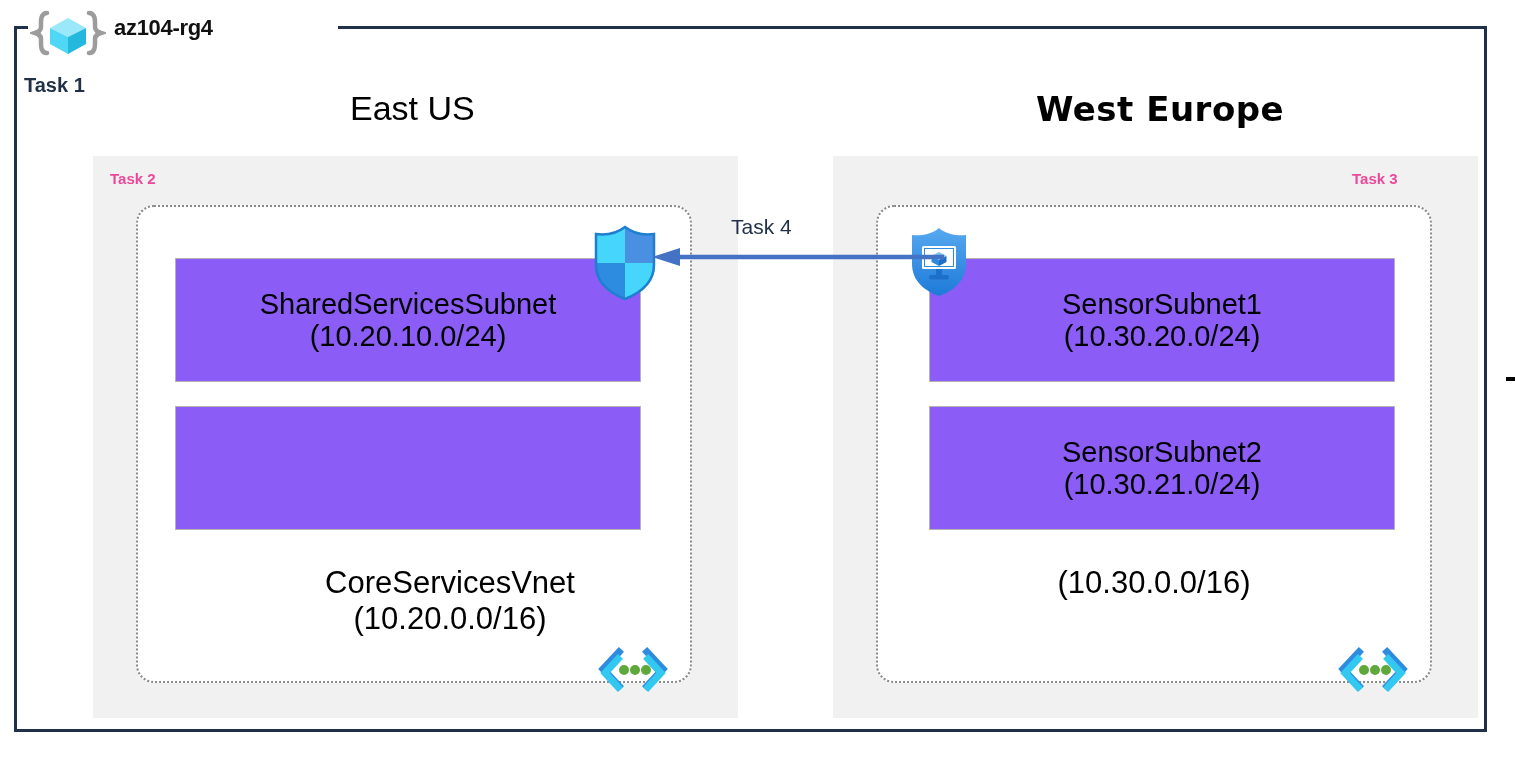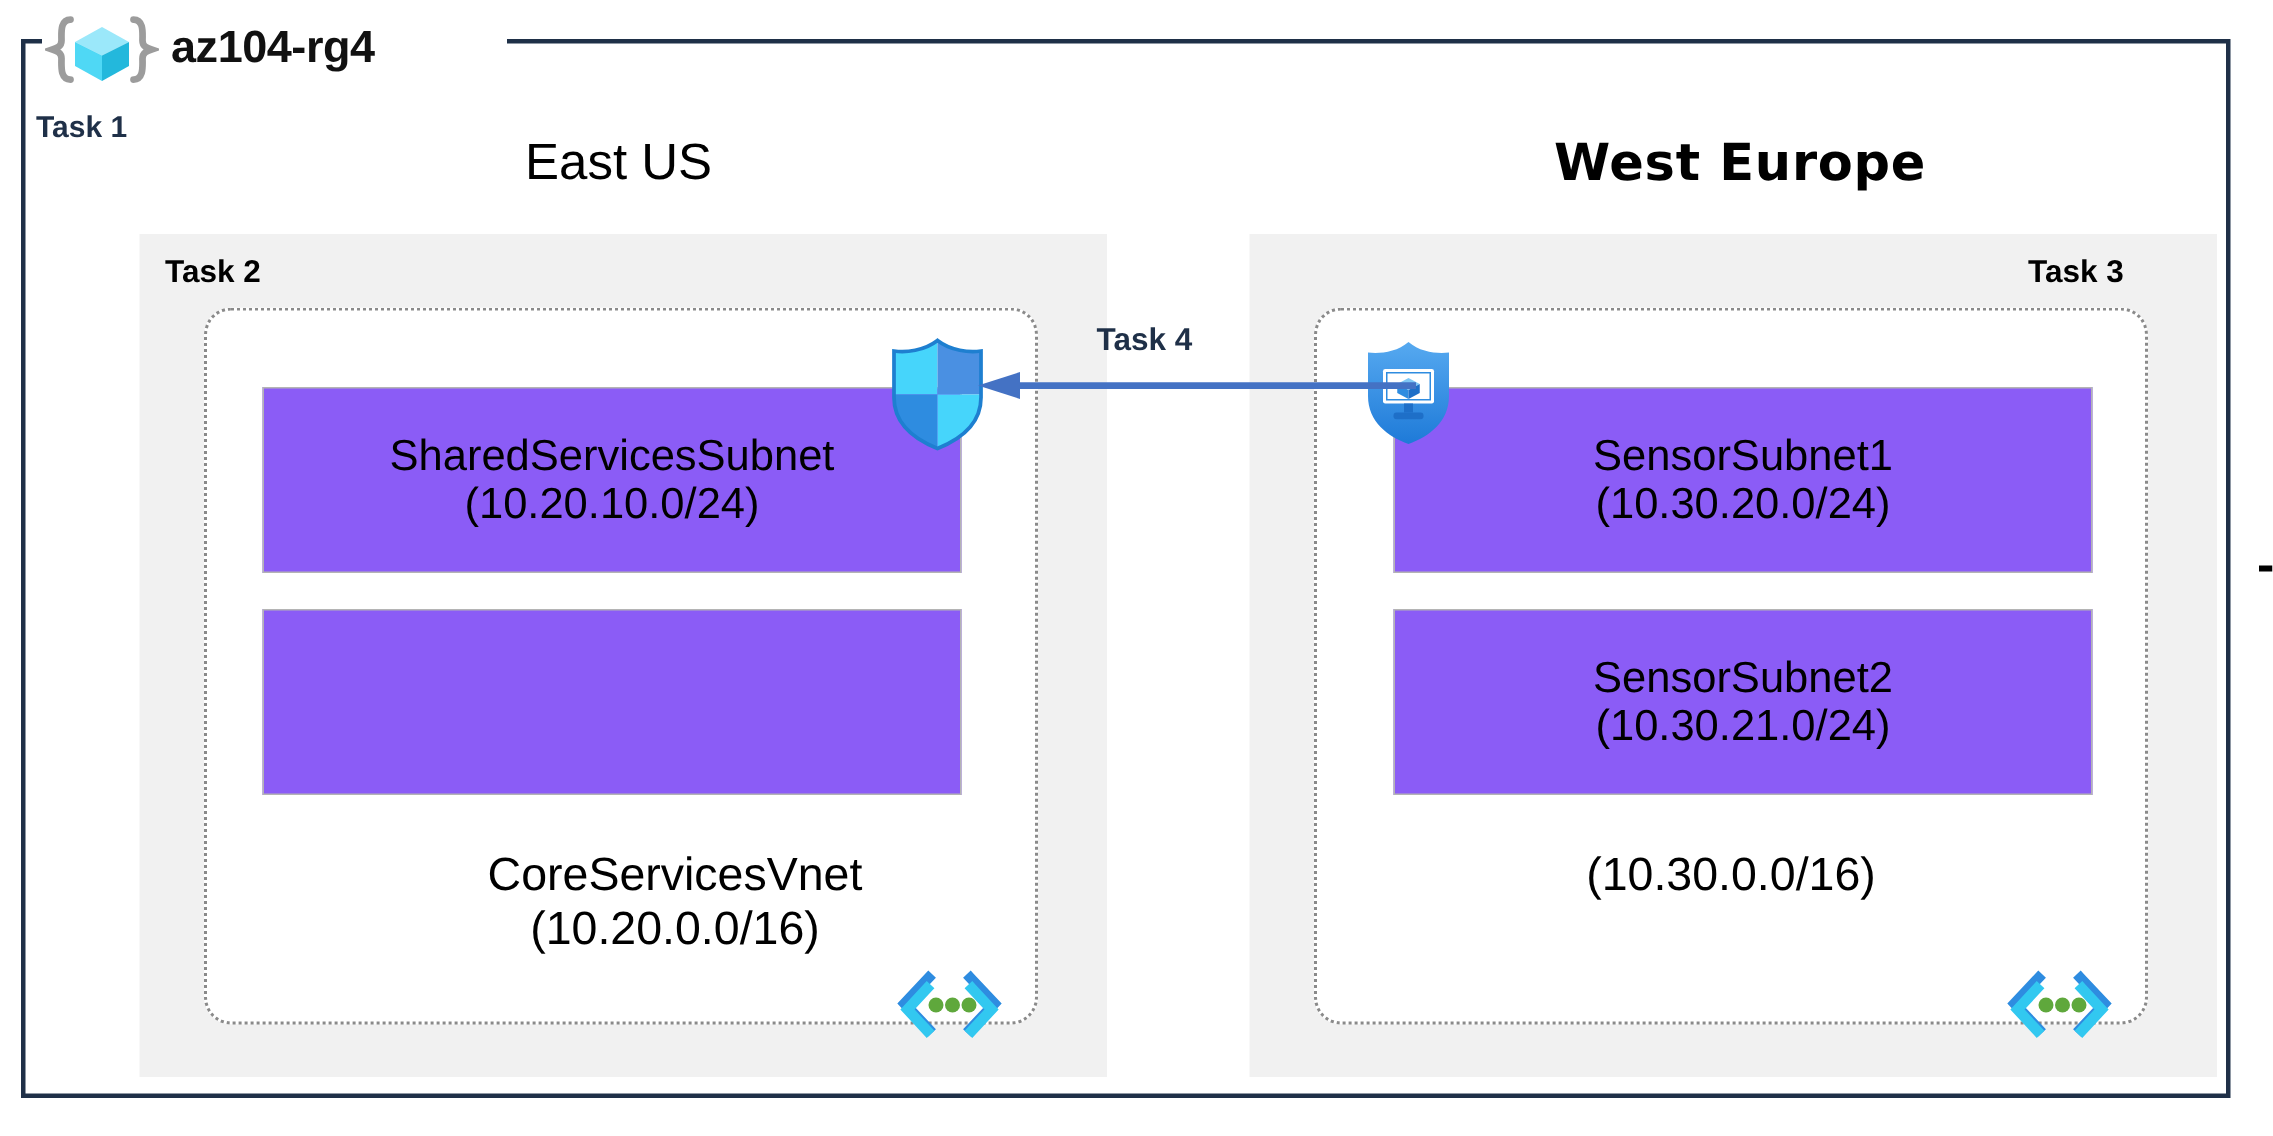--- a/index.html
+++ b/index.html
@@ -17,21 +17,21 @@
   
   #rg-title-mask{
     position:absolute;left:28px;top:10px;width:310px;height:34px;
     background:#ffffff;
   }
   #rg-icon{
     position:absolute;left:30px;top:10px;width:76px;height:48px;
   }
   #rg-title{
     position:absolute;left:114px;top:15px;
-    font-size:30px;font-weight:bold;color:#111111;letter-spacing:-0.3px;
+    font-size:22px;font-weight:bold;color:#111111;letter-spacing:-0.3px;
     white-space:nowrap;
   }
   #task1-label{
     position:absolute;left:24px;top:74px;
     font-size:20px;font-weight:bold;color:#1F3048;white-space:nowrap;
   }
 
   
   .region-heading{
     position:absolute;font-size:34px;color:#000000;white-space:nowrap;
@@ -43,21 +43,21 @@
   }
 
   
   .region-panel{
     position:absolute;background:#F1F1F1;
   }
   #panel-eastus{left:93px;top:156px;width:645px;height:562px;}
   #panel-westeurope{left:833px;top:156px;width:645px;height:562px;}
 
   .task-tag{
-    position:absolute;font-size:21px;font-weight:bold;color:#000000;
+    position:absolute;font-size:15px;font-weight:bold;color:#ec4899;
     white-space:nowrap;
   }
   #task2-label{left:110px;top:170px;}
   #task3-label{left:1352px;top:170px;}
 
   
   .vnet-box{
     position:absolute;background:#ffffff;
     border:2px dotted #8A8A8A;border-radius:18px;box-sizing:border-box;
   }
@@ -91,21 +91,21 @@
   #vnet-glyph-core{left:597px;top:646px;}
   #vnet-glyph-manu{left:1337px;top:646px;}
 
   
   #nsg-shield{position:absolute;left:592px;top:225px;width:66px;height:76px;}
   #asg-shield{position:absolute;left:908px;top:226px;width:62px;height:72px;}
 
   
   #task4-label{
     position:absolute;left:731px;top:215px;
-    font-size:21px;font-weight:bold;color:#1F3048;white-space:nowrap;
+    font-size:21px;font-weight:normal;color:#1F3048;white-space:nowrap;
   }
   #task4-arrow{position:absolute;left:652px;top:247px;width:292px;height:20px;}
 
   
   #edge-artifact{
     position:absolute;left:1506px;top:377px;width:9px;height:4px;
     background:#000000;
   }
 </style>
 </head>

